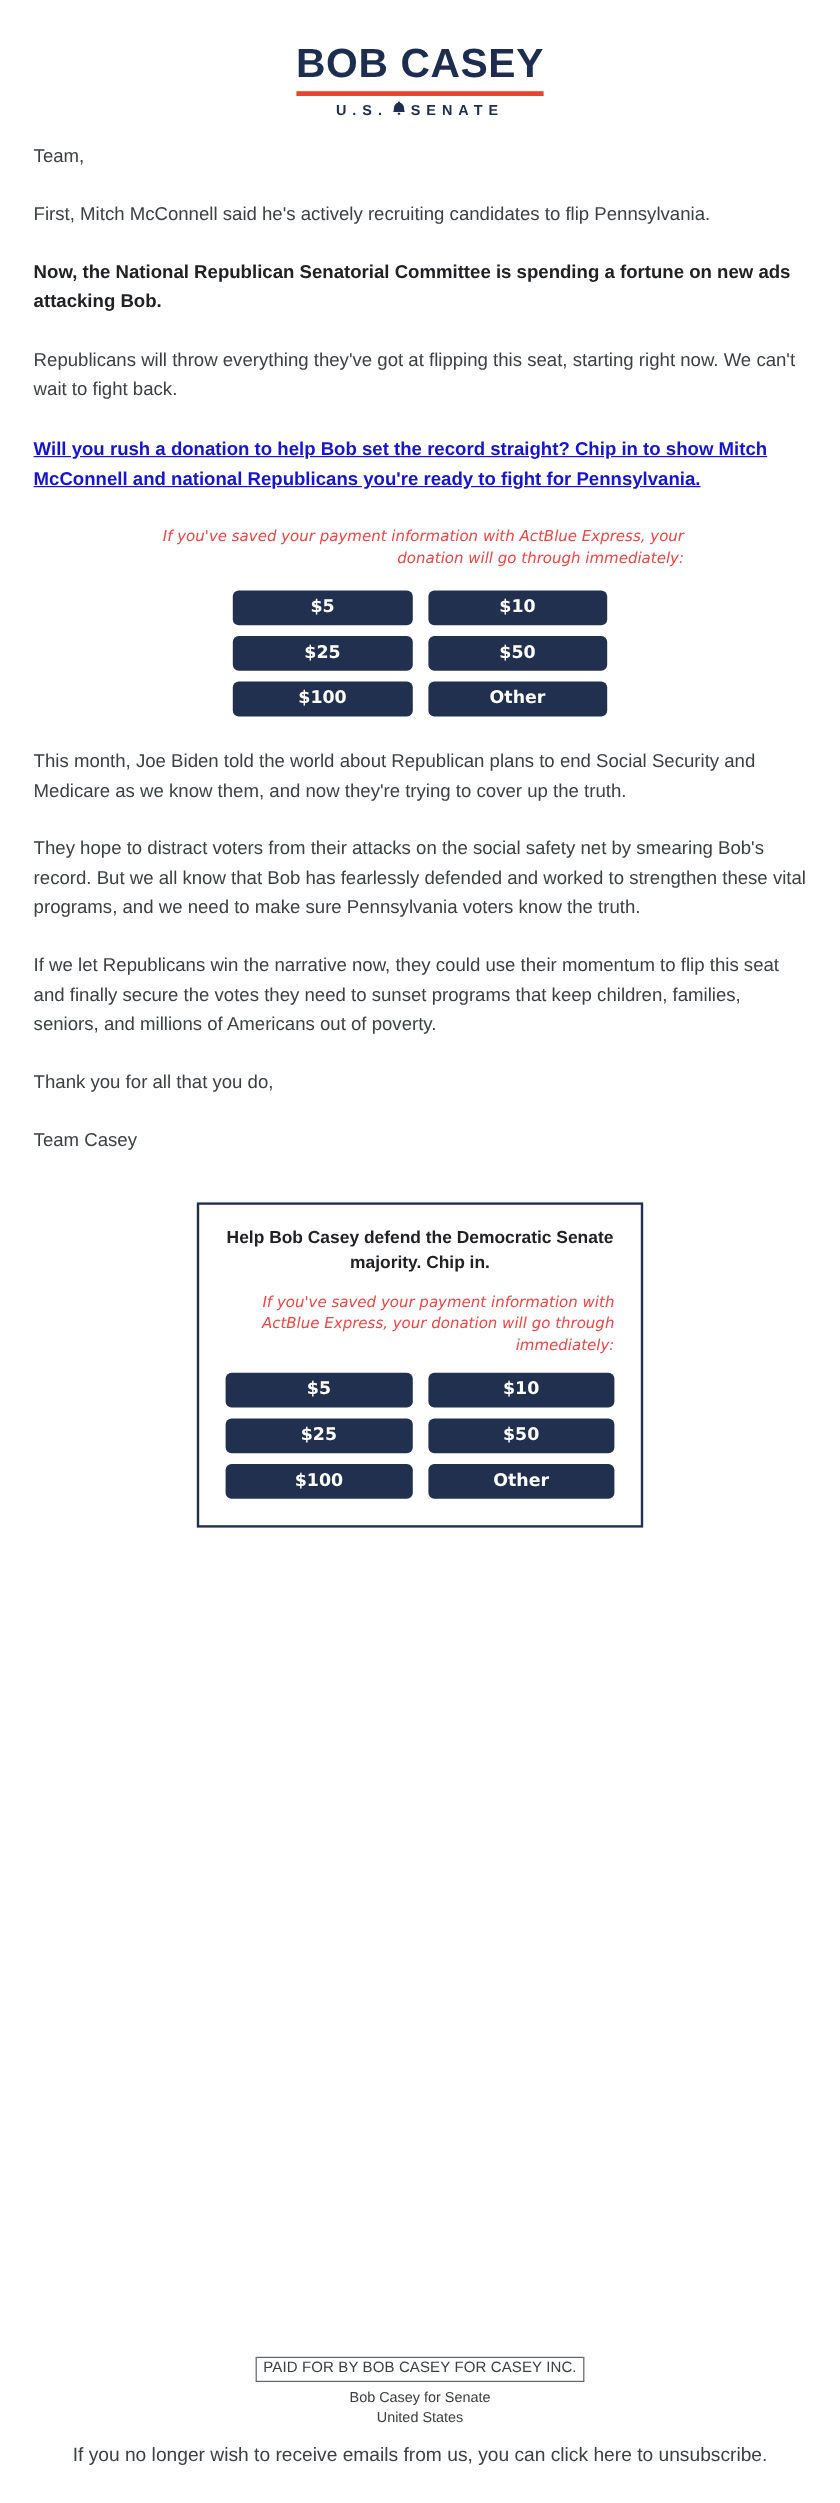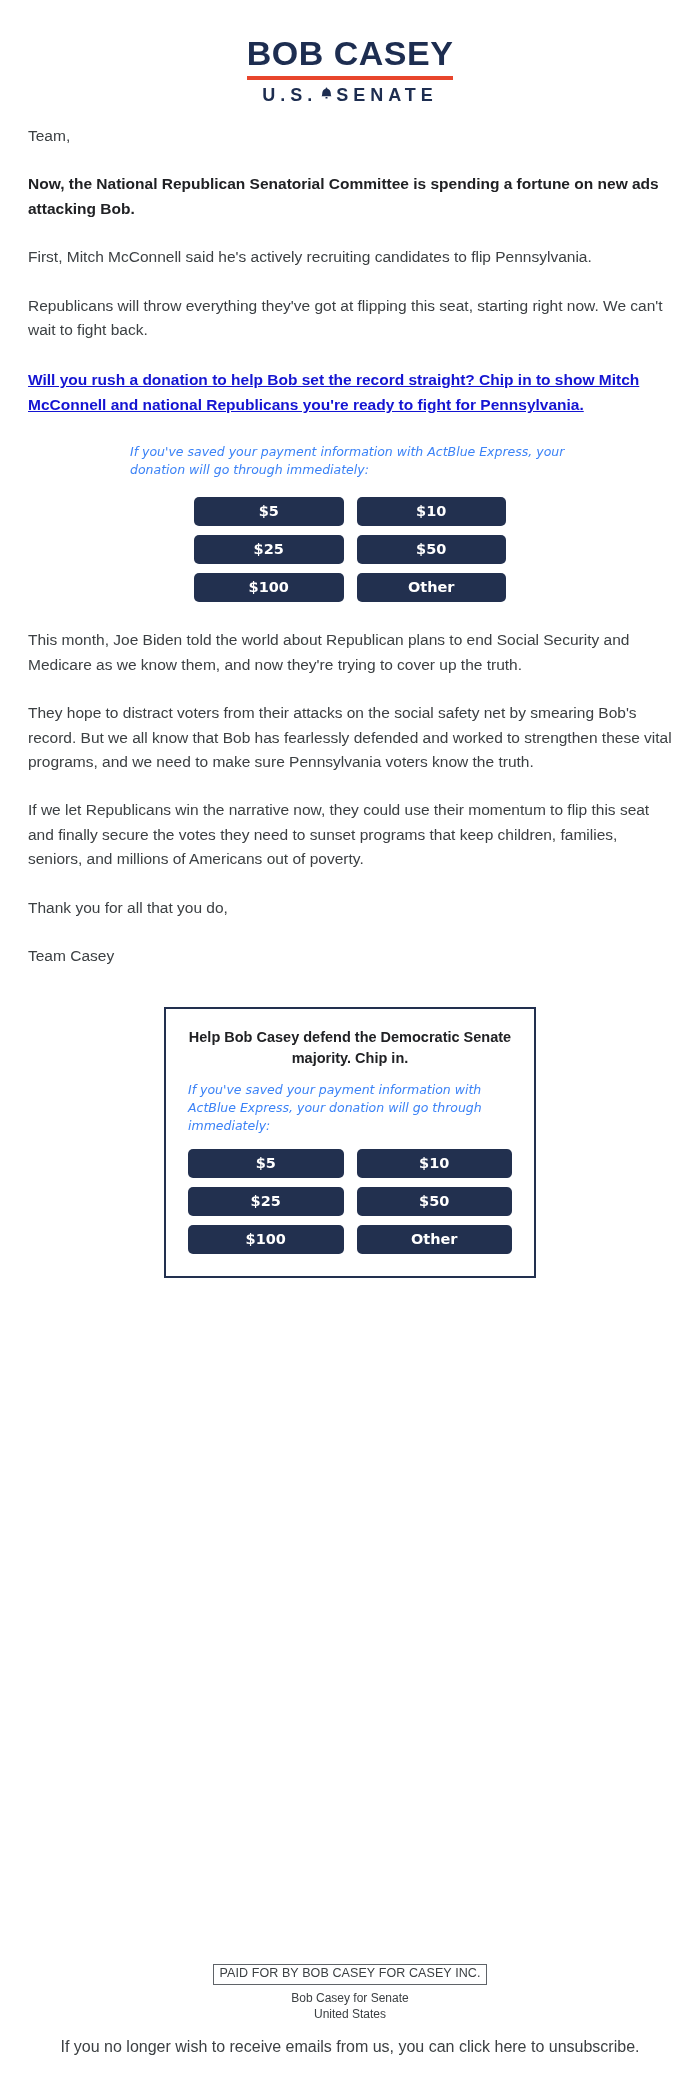--- a/index.html
+++ b/index.html
@@ -40,21 +40,21 @@
   }
   .logo-rule {
     height: 4px;
     background: #e8452c;
     margin: 4px 0 5px 0;
     width: 100%;
   }
   .logo-sub {
     font-family: "Liberation Sans", sans-serif;
     font-weight: 700;
-    font-size: 18px;
+    font-size: 12px;
     letter-spacing: 5px;
     color: #1d2d50;
     display: flex;
     align-items: center;
     justify-content: center;
     gap: 4px;
     white-space: nowrap;
   }
   .logo-sub .bell {
     display: inline-block;
@@ -86,22 +86,22 @@
     color: #1414d2;
     text-decoration: underline;
     margin: 0 0 26px 0;
   }
 
   .express-note {
     font-family: "DejaVu Sans", sans-serif;
     font-style: italic;
     font-size: 12.5px;
     line-height: 1.45;
-    color: #3b82f6;
-    text-align: left;
+    color: #ef4444;
+    text-align: right;
     margin: 4px auto 18px auto;
     max-width: 440px;
   }
 
   
   .donate-grid {
     display: grid;
     grid-template-columns: 1fr 1fr;
     gap: 9px 13px;
     margin: 0 auto 26px auto;
@@ -204,23 +204,23 @@
         </span>
         <span>SENATE</span>
       </div>
     </div>
   </div>
 
   <div class="content">
 
     <p class="body-text">Team,</p>
 
+    <p class="body-text">First, Mitch McConnell said he's actively recruiting candidates to flip Pennsylvania.</p>
+
     <p class="body-text bold">Now, the National Republican Senatorial Committee is spending a fortune on new ads attacking Bob.</p>
-
-    <p class="body-text">First, Mitch McConnell said he's actively recruiting candidates to flip Pennsylvania.</p>
 
     <p class="body-text">Republicans will throw everything they've got at flipping this seat, starting right now. We can't wait to fight back.</p>
 
     <a class="body-link" href="#">Will you rush a donation to help Bob set the record straight? Chip in to show Mitch McConnell and national Republicans you're ready to fight for Pennsylvania.</a>
 
     <div class="express-note">If you've saved your payment information with ActBlue Express, your donation will go through immediately:</div>
 
     <div class="donate-grid">
       <button class="donate-btn">$5</button>
       <button class="donate-btn">$10</button>

